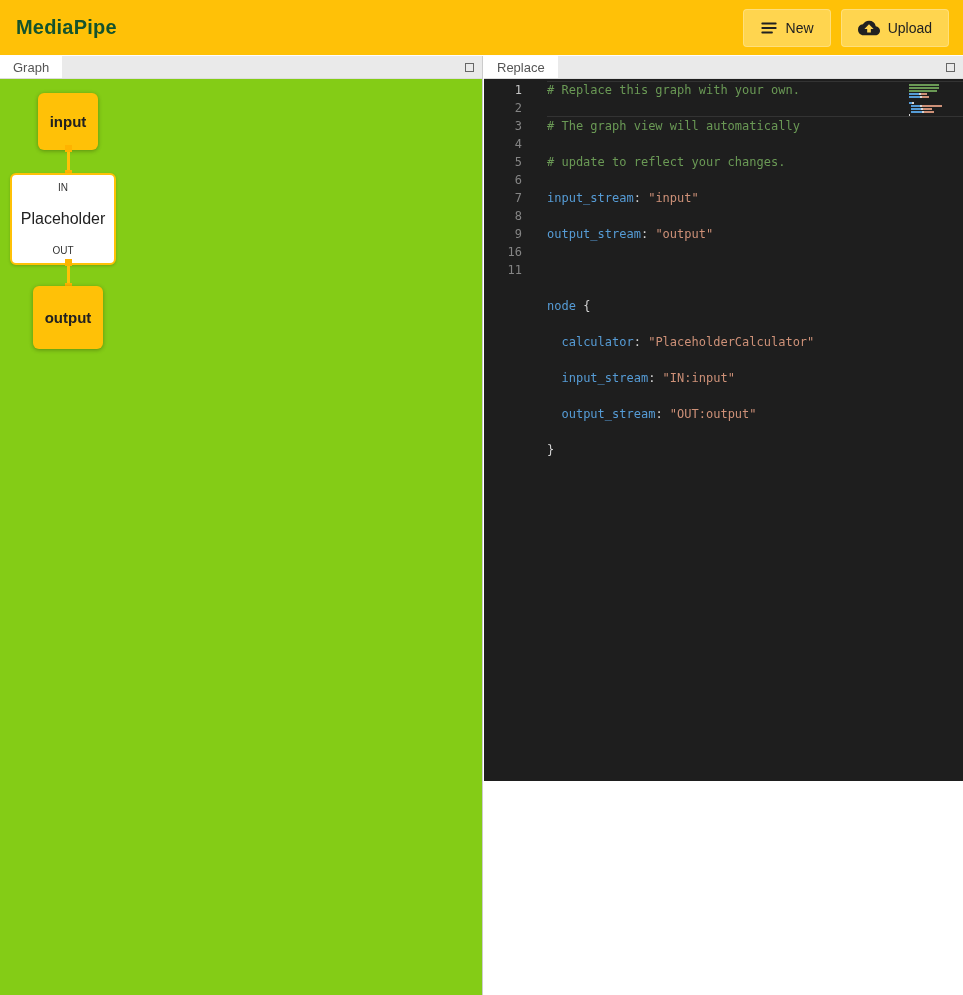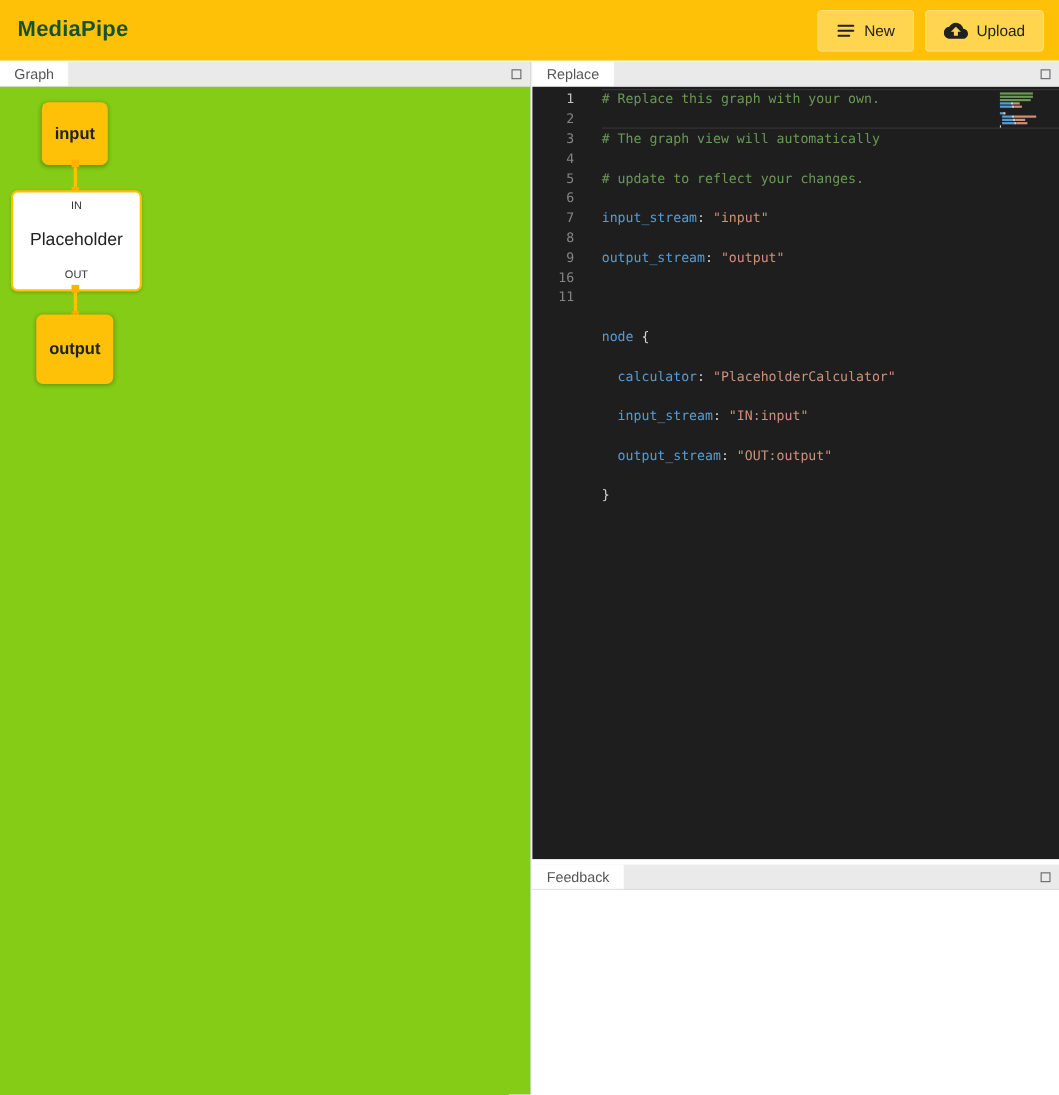--- a/index.html
+++ b/index.html
@@ -44,21 +44,21 @@
   
   .graph-panel { top: 56px; left: 0; width: 483px; height: 939px; border-right: 1px solid #ccc; }
   .graph-canvas { position: relative; width: 100%; height: calc(100% - 23px); background: #84cc16; }
   .gnode {
     position: absolute; display: flex; align-items: center; justify-content: center;
     border-radius: 6px; color: #212121; box-shadow: 0 1px 4px rgba(0,0,0,.3); cursor: pointer;
   }
   .input-node  { left: 38px; top: 14px;  width: 60px; height: 57px; background: var(--node-fill, #FFC107); font-size: 15px; font-weight: 700; }
   .output-node { left: 33px; top: 207px; width: 70px; height: 63px; background: var(--node-fill, #FFC107); font-size: 15px; font-weight: 700; }
   .placeholder-node {
-    left: 10px; top: 94px; width: 119px; height: 92px; background: #fff;
+    left: 10px; top: 94px; width: 106px; height: 92px; background: #fff;
     border: 2px solid var(--node-fill, #FFC107);
     flex-direction: column; justify-content: space-between; padding: 7px 0;
     box-shadow: 0 1px 3px rgba(0,0,0,.18);
   }
   .port { font-size: 10px; color: #333; }
   .ptitle { font-size: 16px; color: #212121; }
   .edge { position: absolute; left: 64px; width: 8px; display: flex; flex-direction: column; align-items: center; }
   .edge1 { top: 66px; height: 32px; }
   .edge2 { top: 180px; height: 31px; }
   .sq { width: 7px; height: 7px; background: var(--connector, #FFB300); flex: none; }
@@ -209,18 +209,14 @@
           <span style="width: 10px; background: rgb(206, 145, 120);"></span>
         </div>
         <div class="mm-line">
           <span style="width: 1px; background: rgb(212, 212, 212);"></span>
         </div>
       </div>
   </div>
 </div>
 
 <div class="panel feedback-panel">
-  <div class="tabbar">
-    <div class="tab">Feedback</div>
-    <span class="maximize-icon"></span>
-  </div>
   <div class="feedback-content"></div>
 </div>
 
 </body></html>

